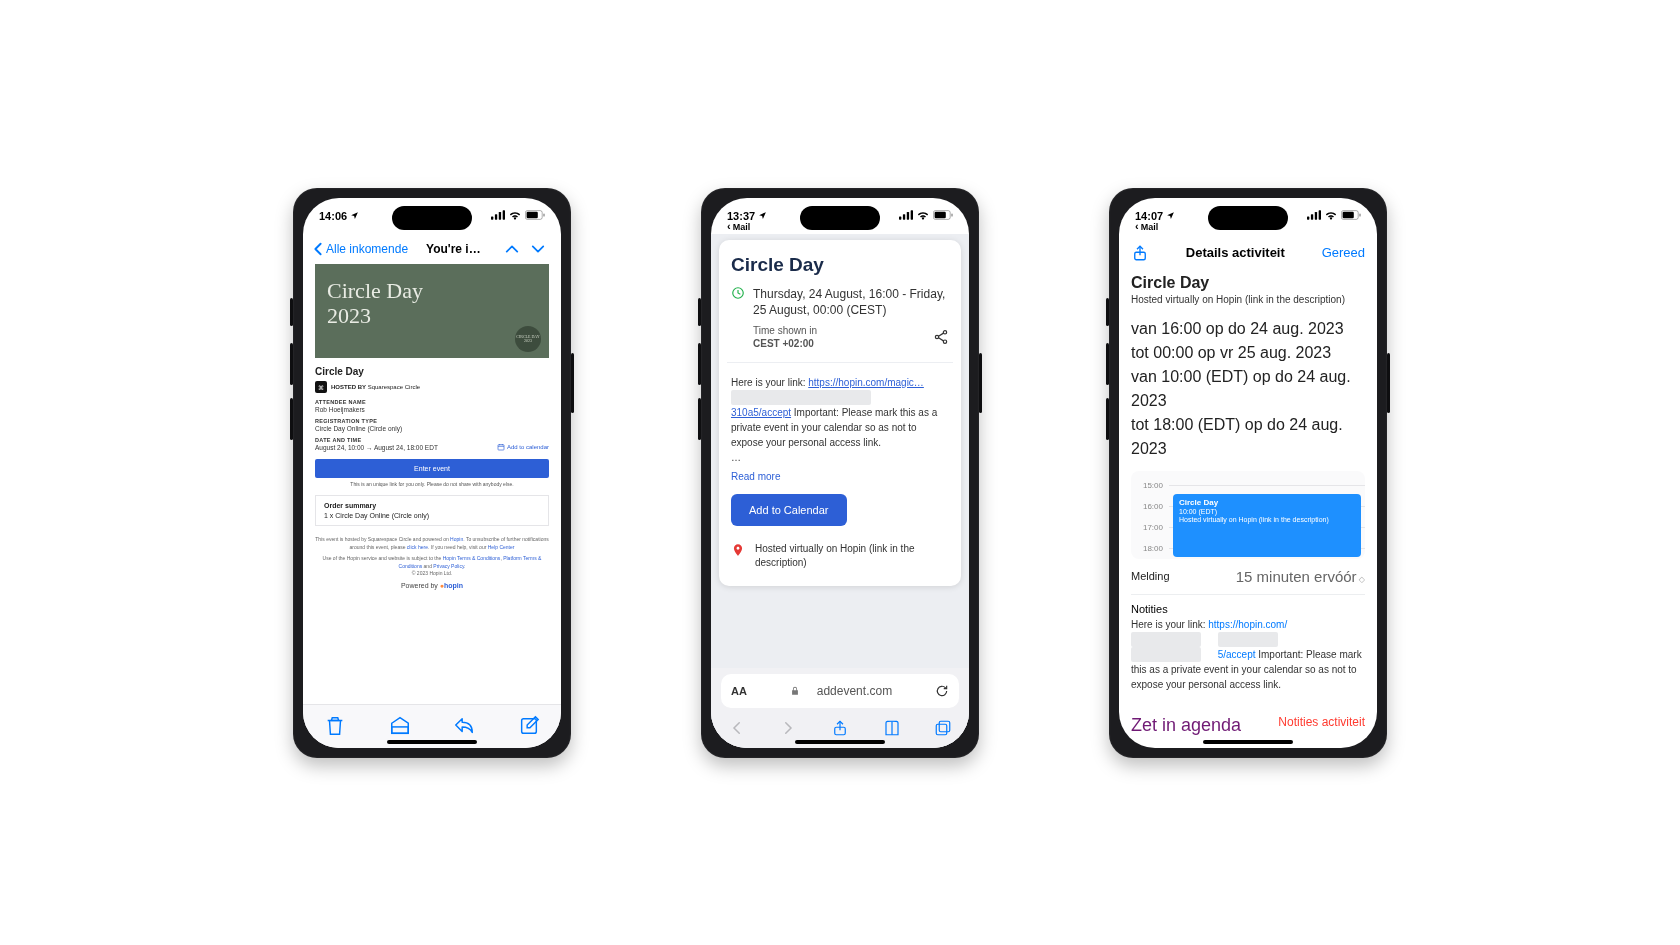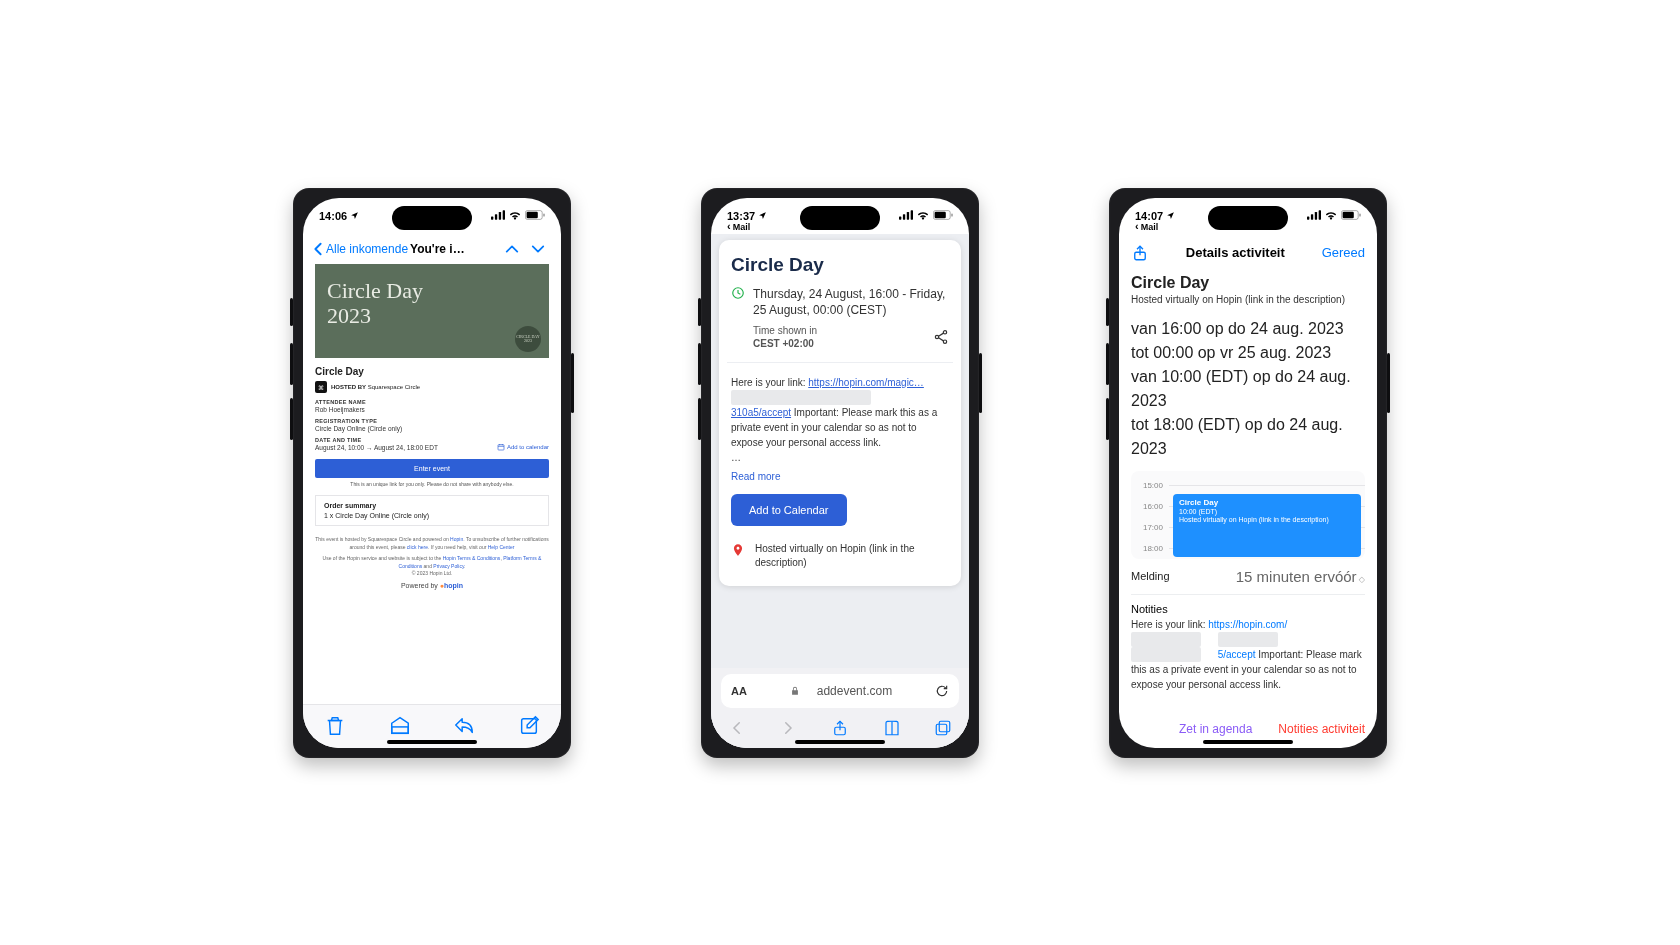--- a/index.html
+++ b/index.html
@@ -2,21 +2,21 @@
 <html><head>
 <meta charset="utf-8">
 <style>
   * { box-sizing: border-box; margin: 0; padding: 0; -webkit-font-smoothing: antialiased; }
   body { background:#fff; font-family: -apple-system, "SF Pro Text", Helvetica, Arial, sans-serif; width:1680px; height:945px; display:flex; align-items:center; justify-content:center; gap:130px; }
 
   
   .iphone {
     width: 278px; height: 570px;
     background:#1c1c1f;
-    border-radius: 16px;
+    border-radius: 24px;
     padding: 10px;
     position:relative;
     box-shadow: 0 8px 18px rgba(0,0,0,.25), inset 0 0 2px rgba(255,255,255,.15);
   }
   .side-btn { position:absolute; background:#0e0e10; border-radius:2px; }
   .sbtn-l1 { left:-3px; top:110px; width:3px; height:28px; }
   .sbtn-l2 { left:-3px; top:155px; width:3px; height:42px; }
   .sbtn-l3 { left:-3px; top:210px; width:3px; height:42px; }
   .sbtn-r  { right:-3px; top:165px; width:3px; height:60px; }
 
@@ -44,21 +44,21 @@
   .statusbar svg { display:block; }
   .status-right { display:flex; align-items:center; gap:3px;}
   .mini-back { font-size:9px; color:#000; margin-top:-2px;}
   .mini-back::before{ content:"‹"; margin-right:2px; font-size:11px;}
 
   
   .mail-nav {
     height:30px; display:flex; align-items:center; padding:0 10px; font-size:12px; font-weight:500;
   }
   .mail-nav .back { color:#007aff; display:flex; align-items:center; gap:3px;}
-  .mail-nav .title{ color:#000; font-weight:600; margin-left:2px; flex:1; white-space:nowrap; overflow:hidden; text-overflow:ellipsis;}
+  .mail-nav .title{ color:#000; font-weight:600; margin-left:18px; flex:1; white-space:nowrap; overflow:hidden; text-overflow:ellipsis;}
   .mail-nav .chev { color:#007aff; font-size:16px; padding:0 6px;}
 
   .toolbar-bottom {
     height:44px; border-top:1px solid #e5e5e8; background:#f8f8fa;
     display:flex; align-items:center; justify-content:space-around; color:#007aff;
   }
   .toolbar-bottom .tb { width:22px; height:22px; }
 
   
   .mail-body { flex:1; overflow:hidden; padding:0 12px 4px; font-size:8px; color:#222;}
@@ -139,21 +139,21 @@
     background:#1e90ff; border-radius:4px; color:#fff; padding:4px 6px; font-size:7px; line-height:1.25;
   }
   .tl-event .et{ font-weight:600; font-size:8px;}
   .row-line{ display:flex; justify-content:space-between; align-items:center; padding:9px 0; border-bottom:1px solid #eceef0; font-size:11px;}
   .row-line:last-of-type{border-bottom:none;}
   .row-line .rv{ color:#666; font-size:15px;}
   .sect-lbl{ font-size:11px; font-weight:400; color:#000; margin-top:8px;}
   .notes{ font-size:10px; color:#333; line-height:1.5; margin-top:2px;}
   .notes a{ color:#007aff; text-decoration:none;}
   .cal-actions{ display:flex; justify-content:space-between; padding:12px 12px; }
-  .cal-actions .a1{ color:#8b5cf6; font-size:12px; font-weight:500;margin-left:48px;}
+  .cal-actions .a1{ color:#701a75; font-size:18px; font-weight:500;}
   .cal-actions .a2{ color:#ff3b30; font-size:12px; font-weight:500;}
 
   .chev-disc::after{content:" ◇"; font-size:8px; color:#aaa;}
 </style>
 </head>
 <body>
 
 <div class="iphone">
   <div class="side-btn sbtn-l1"></div>
     <div class="side-btn sbtn-l2"></div>

